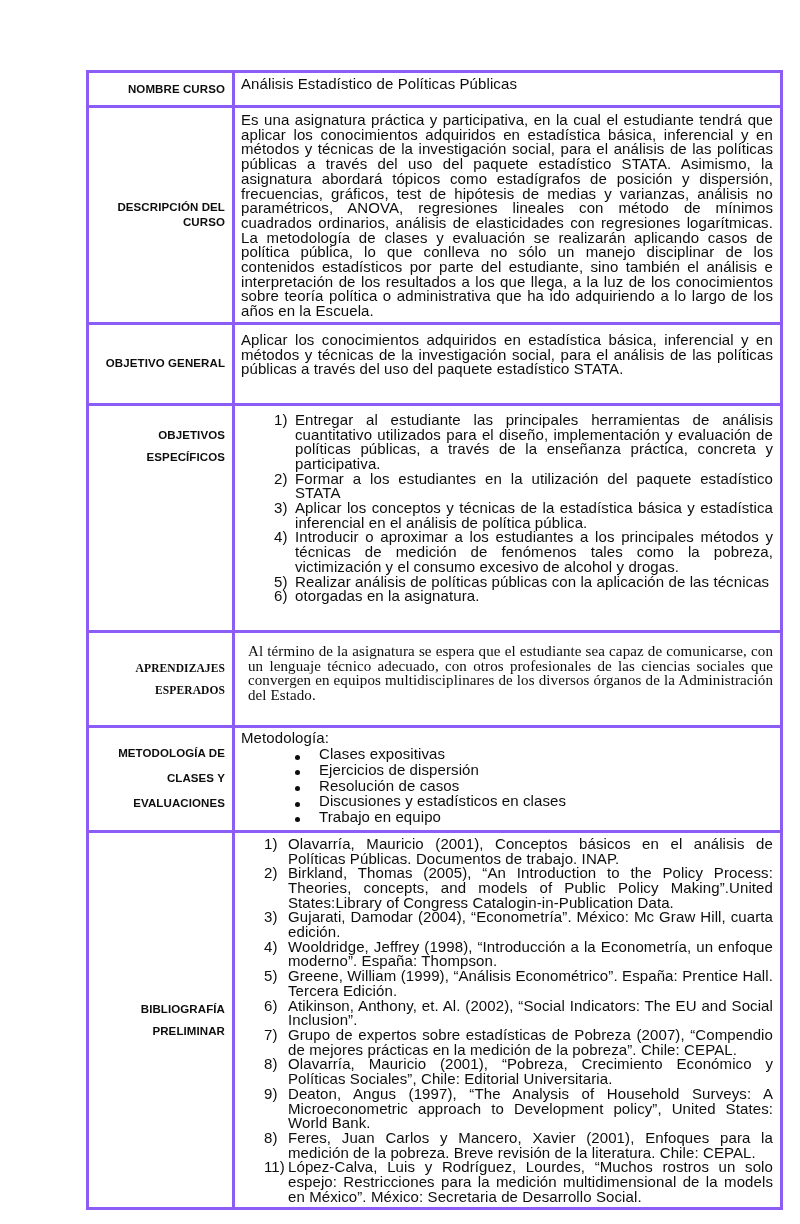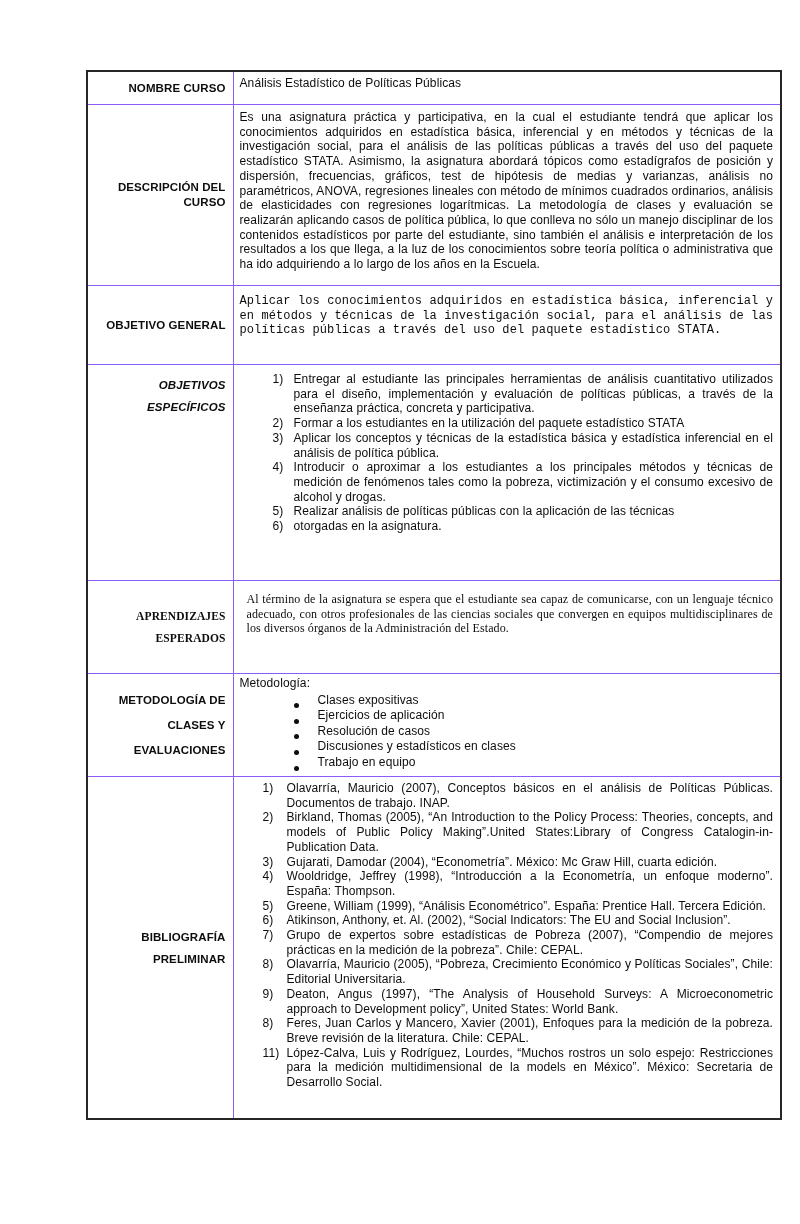--- a/index.html
+++ b/index.html
@@ -14,78 +14,78 @@
   table.syllabus {
     position: absolute;
     left: 86px;
     top: 70px;
     width: 694px;
     border-collapse: collapse;
     table-layout: fixed;
     border: 2px solid #262626;
   }
   td {
-    border: 1px solid #8b5cf6;
+    border: 3px solid #8b5cf6;
     vertical-align: top;
     padding: 0;
     overflow: hidden;
   }
   col.c-label { width: 146px; }
   col.c-content { width: 548px; }
 
   .label-cell {
     text-align: right;
     font-weight: bold;
     font-size: 11.5px;
     letter-spacing: 0.1px;
     padding: 2px 7px 2px 6px;
     vertical-align: middle;
     line-height: 15px;
   }
   .label-cell.lh-wide { line-height: 22px; }
   .label-cell.lh-wider { line-height: 25px; }
-  .label-cell.v-top { vertical-align: top; padding-top: 9px; font-style: italic; }
+  .label-cell.v-top { vertical-align: top; padding-top: 18px; }
 
   .content-cell {
-    font-size: 12px;
+    font-size: 15px;
     line-height: 14.7px;
     letter-spacing: 0.1px;
     text-align: justify;
     padding: 18px 7px 3px 6px;
   }
 
   tr.r-nombre       td { height: 25px; }
   tr.r-desc         td { height: 172px; margin-left: 40px; }
   tr.r-objetivo     td { height: 67px; }
   tr.r-especificos  td { height: 204px; }
   tr.r-aprendizajes td { height: 78px; font-family: Liberation Serif, serif; }
   tr.r-metodologia  td { height: 97px; border-radius: 10px; }
   tr.r-bibliografia td { height: 334px; }
 
   tr.r-nombre       .content-cell { padding-top: 4px; text-align: left; }
   tr.r-desc         .content-cell { padding-top: 5px; }
-  tr.r-objetivo     .content-cell { padding-top: 8px; font-family: Liberation Mono, monospace; }
+  tr.r-objetivo     .content-cell { padding-top: 8px; }
   tr.r-especificos  .content-cell { padding-top: 7px; }
   tr.r-aprendizajes .content-cell { padding-top: 11px; padding-left: 13px; }
   tr.r-metodologia  .content-cell { padding-top: 2px; line-height: 15.6px; }
   tr.r-bibliografia .content-cell { padding-top: 4px; }
 
   .num-list { }
   .num-item { display: flex; }
   .num-item .num { flex: 0 0 auto; }
   .num-item .itext { flex: 1 1 auto; text-align: justify; }
 
   .objetivos-list { padding-left: 33px; }
   .objetivos-list .num { width: 21px; }
 
   .biblio-list { padding-left: 23px; }
   .biblio-list .num { width: 24px; }
 
   .bullet-list { padding-left: 54px; padding-top: 1px; }
-  .bullet-item { display: flex; align-items: flex-end; }
+  .bullet-item { display: flex; align-items: center; }
   .bullet {
     flex: 0 0 auto;
     width: 5px; height: 5px;
     border-radius: 50%;
     background: #0d0d0d;
     margin: 6px 19px 0 0;
   }
 </style>
 </head>
 <body>
@@ -154,21 +154,21 @@
       <td class="label-cell lh-wider">METODOLOGÍA DE CLASES Y EVALUACIONES</td>
       <td class="content-cell">
         <div>Metodología:</div>
         <div class="bullet-list">
           <div class="bullet-item">
             <span class="bullet"></span>
             <span>Clases expositivas</span>
           </div>
           <div class="bullet-item">
             <span class="bullet"></span>
-            <span>Ejercicios de aplicación</span>
+            <span>Ejercicios de dispersión</span>
           </div>
           <div class="bullet-item">
             <span class="bullet"></span>
             <span>Resolución de casos</span>
           </div>
           <div class="bullet-item">
             <span class="bullet"></span>
             <span>Discusiones y estadísticos en clases</span>
           </div>
           <div class="bullet-item">
@@ -178,21 +178,21 @@
         </div>
       </td>
     </tr>
 
     <tr class="r-bibliografia">
       <td class="label-cell lh-wide">BIBLIOGRAFÍA PRELIMINAR</td>
       <td class="content-cell">
         <div class="num-list biblio-list">
           <div class="num-item">
             <span class="num">1)</span>
-            <span class="itext">Olavarría, Mauricio (2007), Conceptos básicos en el análisis de Políticas Públicas. Documentos de trabajo. INAP.</span>
+            <span class="itext">Olavarría, Mauricio (2001), Conceptos básicos en el análisis de Políticas Públicas. Documentos de trabajo. INAP.</span>
           </div>
           <div class="num-item">
             <span class="num">2)</span>
             <span class="itext">Birkland, Thomas (2005), “An Introduction to the Policy Process: Theories, concepts, and models of Public Policy Making”.United States:Library of Congress  Catalogin-in-Publication Data.</span>
           </div>
           <div class="num-item">
             <span class="num">3)</span>
             <span class="itext">Gujarati, Damodar (2004), “Econometría”. México: Mc Graw Hill, cuarta edición.</span>
           </div>
           <div class="num-item">
@@ -206,21 +206,21 @@
           <div class="num-item">
             <span class="num">6)</span>
             <span class="itext">Atikinson, Anthony, et. Al. (2002), “Social Indicators: The EU and Social Inclusion”.</span>
           </div>
           <div class="num-item">
             <span class="num">7)</span>
             <span class="itext">Grupo de expertos sobre estadísticas de Pobreza (2007), “Compendio de mejores prácticas en la medición de la pobreza”. Chile: CEPAL.</span>
           </div>
           <div class="num-item">
             <span class="num">8)</span>
-            <span class="itext">Olavarría, Mauricio (2005), “Pobreza, Crecimiento Económico y Políticas Sociales”, Chile: Editorial Universitaria.</span>
+            <span class="itext">Olavarría, Mauricio (2001), “Pobreza, Crecimiento Económico y Políticas Sociales”, Chile: Editorial Universitaria.</span>
           </div>
           <div class="num-item">
             <span class="num">9)</span>
             <span class="itext">Deaton, Angus (1997), “The Analysis of Household Surveys: A Microeconometric approach to Development policy”, United States: World Bank.</span>
           </div>
           <div class="num-item">
             <span class="num">8)</span>
             <span class="itext">Feres, Juan Carlos y Mancero, Xavier (2001), Enfoques para la medición de la pobreza. Breve revisión de la literatura. Chile: CEPAL.</span>
           </div>
           <div class="num-item">

